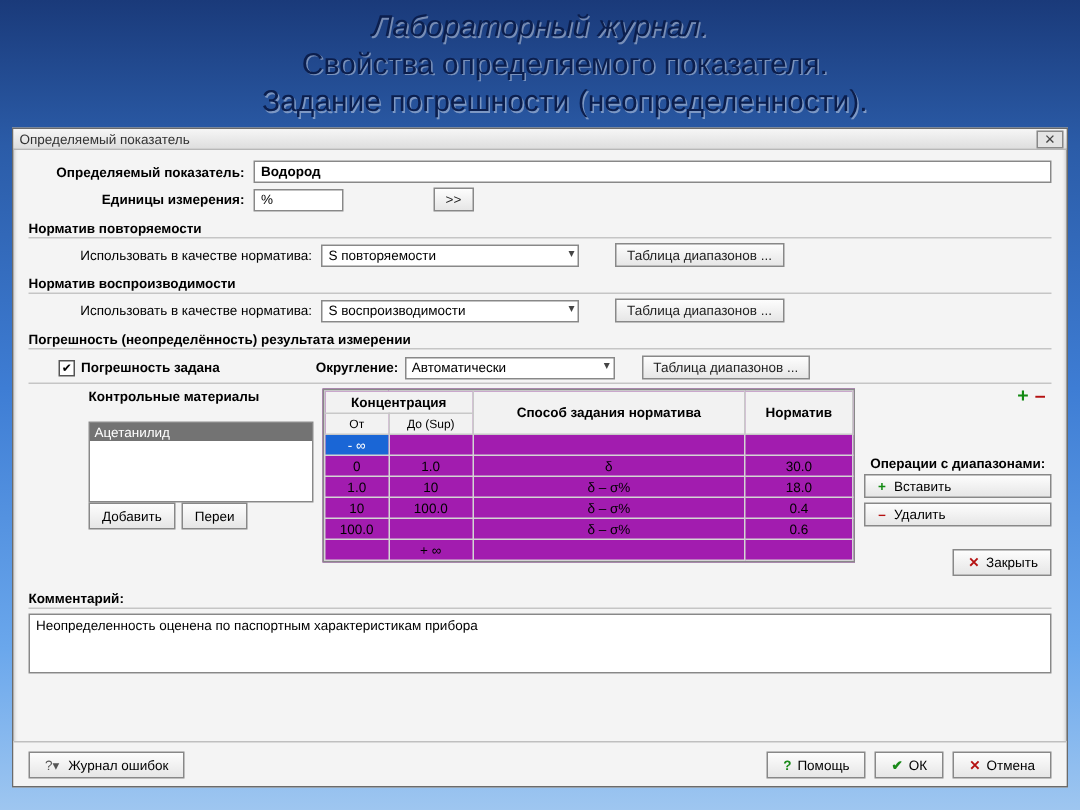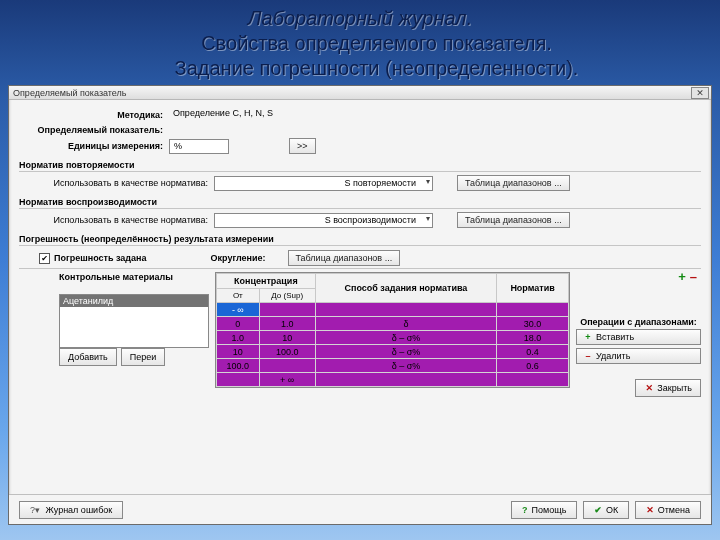--- a/index.html
+++ b/index.html
@@ -15,21 +15,21 @@
   .lbl { width: 150px; text-align:right; font-weight:bold; color:#000; padding-right: 6px; font-size:9px;}
   .val, .inp { background:#fff; border:1px solid #888; height:15px; padding:1px 4px; font-size:9px; color:#000; }
   .inp { flex:1; }
   .val-noborder { border:none; background:transparent; }
   .units-row .inp { width:60px; flex:none; }
   .btn-tiny { background:linear-gradient(#fdfdfd,#e6e6e6); border:1px solid #888; height:16px; padding:0 7px; font-size:9px; color:#222; display:inline-flex; align-items:center; justify-content:center; cursor:pointer;}
   .section-hdr { font-weight:bold; font-size:9px; color:#000; margin: 6px 0 1px 0; }
   .sep { border-top:1px solid #c5c5c5; margin: 1px 0 3px 0; }
   .use-row { display:flex; align-items:center; margin: 3px 0; }
   .use-row .lbl2 { width:195px; text-align:right; font-size:9px; padding-right:6px;}
-  .combo { background:#fff; border:1px solid #888; height:15px; width:219px; font-size:9px; padding:1px 16px 1px 4px; position:relative;text-align:right; }
+  .combo { background:#fff; border:1px solid #888; height:15px; width:172px; font-size:9px; padding:1px 16px 1px 4px; position:relative; }
   .combo::after { content:"▾"; position:absolute; right:2px; top:0; font-size:8px; color:#444;}
   .btn-range { margin-left: 24px; }
 
   .err-row { display:flex; align-items:center; margin:4px 0 2px 20px;}
   .chk { width:11px; height:11px; border:1px solid #555; background:#fff; margin-right:4px; display:inline-flex; align-items:center; justify-content:center; font-size:8px; color:#000;}
   .err-row .spacer { width: 60px; }
   .lbl3 { font-size:9px; font-weight:bold; padding-right:4px;}
   .combo2 { background:#fff; border:1px solid #888; height:15px; width:140px; font-size:9px; padding:1px 16px 1px 4px; position:relative;}
   .combo2::after { content:"▾"; position:absolute; right:2px; top:0; font-size:8px; color:#444;}
 
@@ -79,25 +79,22 @@
 </div>
 
 <div class="win">
   <div class="win-header">
     <span>Определяемый показатель</span>
     <span class="win-close">✕</span>
   </div>
 
   <div class="content">
     <div class="form-row">
-      <span class="lbl">Методика:</span>
-      <span class="val val-noborder">Определение C, H, N, S</span>
-    </div>
-    <div class="form-row">
       <span class="lbl">Определяемый показатель:</span>
+      <span class="inp" style="font-weight:bold;">Водород</span>
     </div>
     <div class="form-row units-row">
       <span class="lbl">Единицы измерения:</span>
       <span class="inp">%</span>
       <span style="width:60px;"></span>
       <span class="btn-tiny">&gt;&gt;</span>
     </div>
 
     <div class="section-hdr">Норматив повторяемости</div>
     <div class="sep"></div>
@@ -115,20 +112,21 @@
       <span class="btn-tiny btn-range">Таблица диапазонов ...</span>
     </div>
 
     <div class="section-hdr">Погрешность (неопределённость) результата измерении</div>
     <div class="sep"></div>
     <div class="err-row">
       <span class="chk">✔</span>
       <span class="lbl3">Погрешность задана</span>
       <span class="spacer"></span>
       <span class="lbl3">Округление:</span>
+      <span class="combo2">Автоматически</span>
       <span class="btn-tiny btn-range" style="margin-left:18px;">Таблица диапазонов ...</span>
     </div>
     <div class="sep"></div>
 
     <div class="lower">
       <div class="col-left">
         <div class="hdr">Контрольные материалы</div>
         <div class="ctrl-list">
           <div class="item">Ацетанилид</div>
         </div>
@@ -208,20 +206,25 @@
         </div>
         <div class="actions-bottom">
           <span class="btn">
               <span class="ico red">✕</span>
               <span>Закрыть</span>
             </span>
         </div>
       </div>
     </div>
 
+    <div class="comment-block">
+      <div class="section-hdr">Комментарий:</div>
+      <div class="sep"></div>
+      <div class="comment-area">Неопределенность оценена по паспортным характеристикам прибора</div>
+    </div>
   </div>
 
   <div class="win-footer">
     <div class="left">
       <span class="fbtn">
           <span class="tri">?▾</span>
           <span>Журнал ошибок</span>
         </span>
     </div>
     <div class="right">

